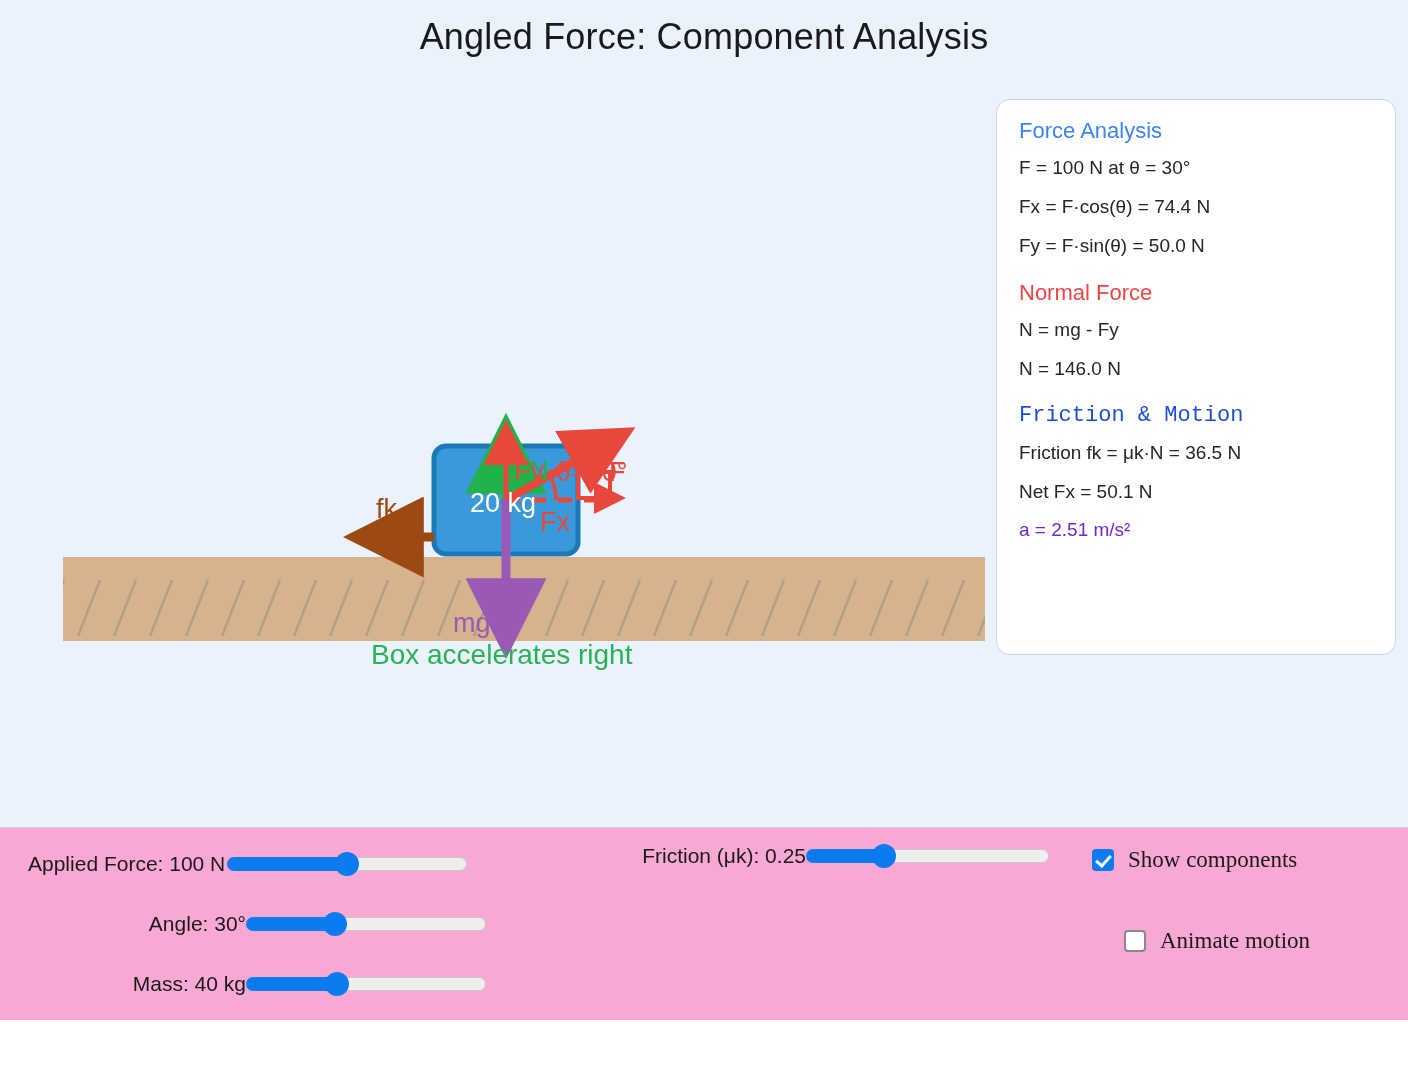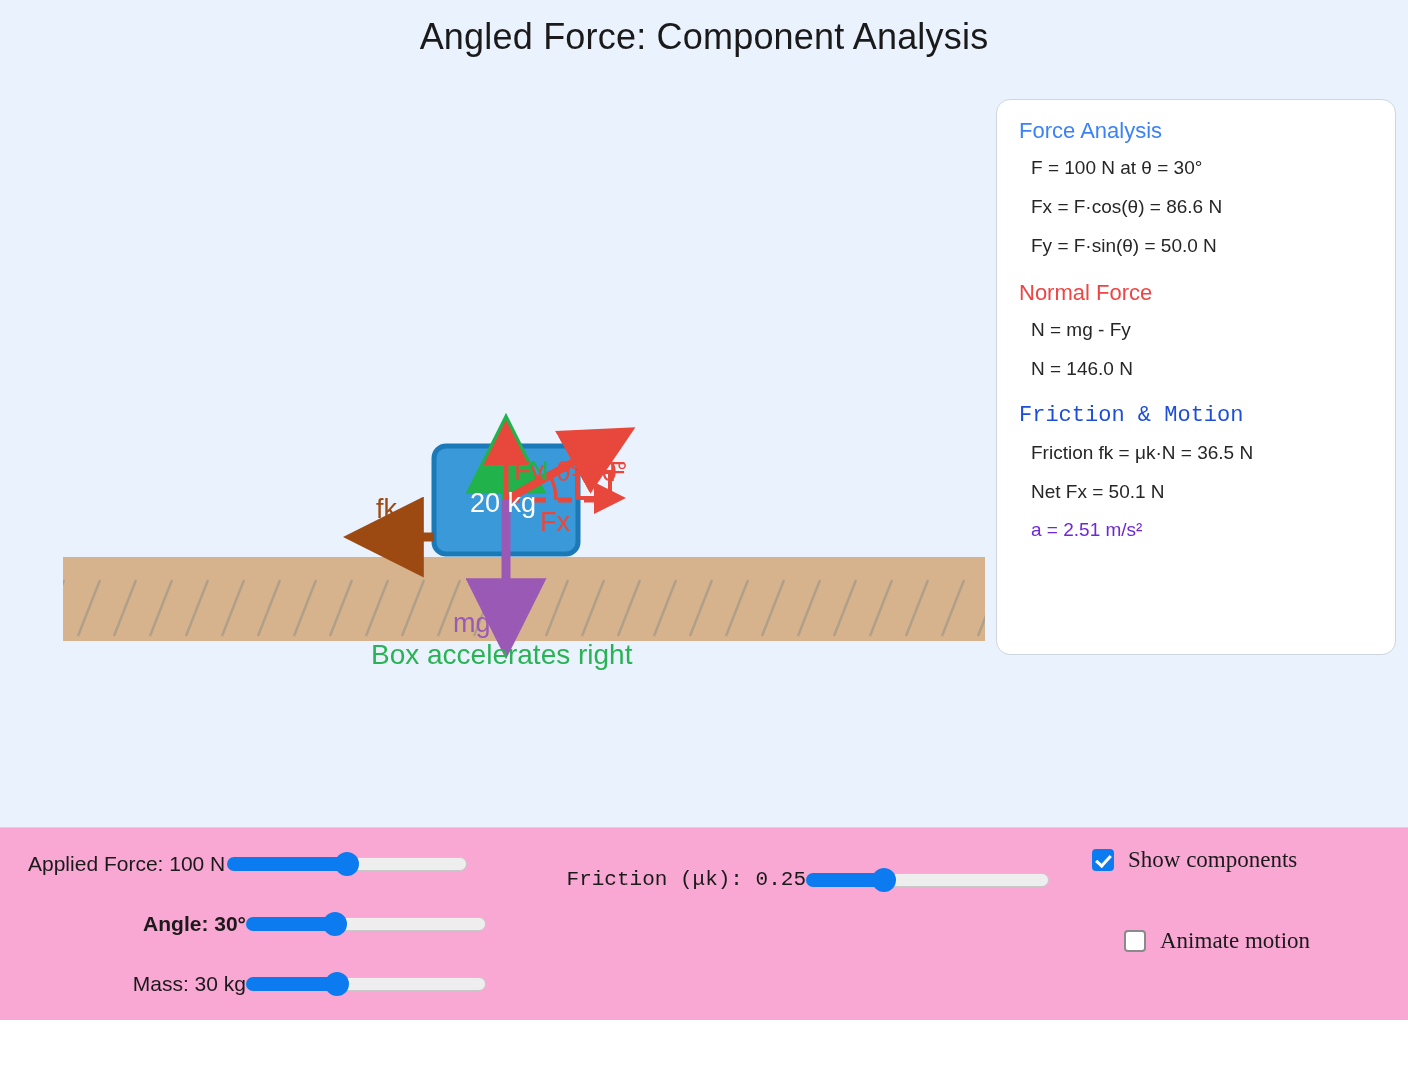--- a/index.html
+++ b/index.html
@@ -53,21 +53,21 @@
     font-size: 22px;
     margin: 0 0 14px 0;
     line-height: 1.15;
   }
   .panel-heading.force   { color: #3b82f6; }
   .panel-heading.normal  { color: #ef4444; margin-top: 22px; }
   .panel-heading.friction{ color: #1d4ed8; margin-top: 22px; font-family: Liberation Mono, monospace; }
   .panel-line {
     font-size: 19px;
     color: #262626;
-    margin: 0 0 16px 12px;
+    margin: 0 0 16px 0;
     line-height: 1.2;
   }
   .panel-line.accel { color: #6d28d9; }
 
   
   #diagram {
     position: absolute;
     left: 0;
     top: 0;
     width: 1408px;
@@ -255,21 +255,21 @@
     <text x="376" y="518" font-family="Liberation Sans, sans-serif" font-size="27" fill="#9c4a12">fk</text>
 
     <text x="453" y="632" font-family="Liberation Sans, sans-serif" font-size="27" fill="#9b59b6">mg</text>
 
     <text x="371" y="664" font-family="Liberation Sans, sans-serif" font-size="28" fill="#2ab355">Box accelerates right</text>
   </svg>
 
   <div id="analysis-panel">
     <div class="panel-heading force">Force Analysis</div>
     <div class="panel-line">F = 100 N at θ = 30°</div>
-    <div class="panel-line">Fx = F·cos(θ) = 86.6 N</div>
+    <div class="panel-line">Fx = F·cos(θ) = 74.4 N</div>
     <div class="panel-line">Fy = F·sin(θ) = 50.0 N</div>
 
     <div class="panel-heading normal">Normal Force</div>
     <div class="panel-line">N = mg - Fy</div>
     <div class="panel-line">N = 146.0 N</div>
 
     <div class="panel-heading friction">Friction &amp; Motion</div>
     <div class="panel-line">Friction fk = μk·N = 36.5 N</div>
     <div class="panel-line">Net Fx = 50.1 N</div>
     <div class="panel-line accel">a = 2.51 m/s²</div>
@@ -281,38 +281,38 @@
   <div class="control-row" style="left:28px; top:24px;">
     <span class="ctl-label">Applied Force: 100 N</span>
     <span class="slider" style="width:240px; margin-left:2px;">
       <span class="track"></span>
       <span class="fill" style="width:50%;"></span>
       <span class="thumb" style="left:50%;"></span>
     </span>
   </div>
 
   <div class="control-row" style="left:28px; top:84px;">
-    <span class="ctl-label" style="width:218px; display:inline-block;font-weight:bold;">Angle: 30°</span>
+    <span class="ctl-label" style="width:218px; display:inline-block;">Angle: 30°</span>
     <span class="slider" style="width:240px;">
       <span class="track"></span>
       <span class="fill" style="width:37%;"></span>
       <span class="thumb" style="left:37%;"></span>
     </span>
   </div>
 
   <div class="control-row" style="left:28px; top:144px;">
-    <span class="ctl-label" style="width:218px; display:inline-block;">Mass: 30 kg</span>
+    <span class="ctl-label" style="width:218px; display:inline-block;">Mass: 40 kg</span>
     <span class="slider" style="width:240px;">
       <span class="track"></span>
       <span class="fill" style="width:38%;"></span>
       <span class="thumb" style="left:38%;"></span>
     </span>
   </div>
 
-  <div class="control-row" style="left:563px; top:40px;font-family:Liberation Mono, monospace;">
+  <div class="control-row" style="left:563px; top:16px;">
     <span class="ctl-label" style="width:243px; display:inline-block;">Friction (μk): 0.25</span>
     <span class="slider" style="width:243px;">
       <span class="track"></span>
       <span class="fill" style="width:32%;"></span>
       <span class="thumb" style="left:32%;"></span>
     </span>
   </div>
 
   <div class="check-row" style="left:1092px; top:19px;">
     <span class="checkbox on"></span>

